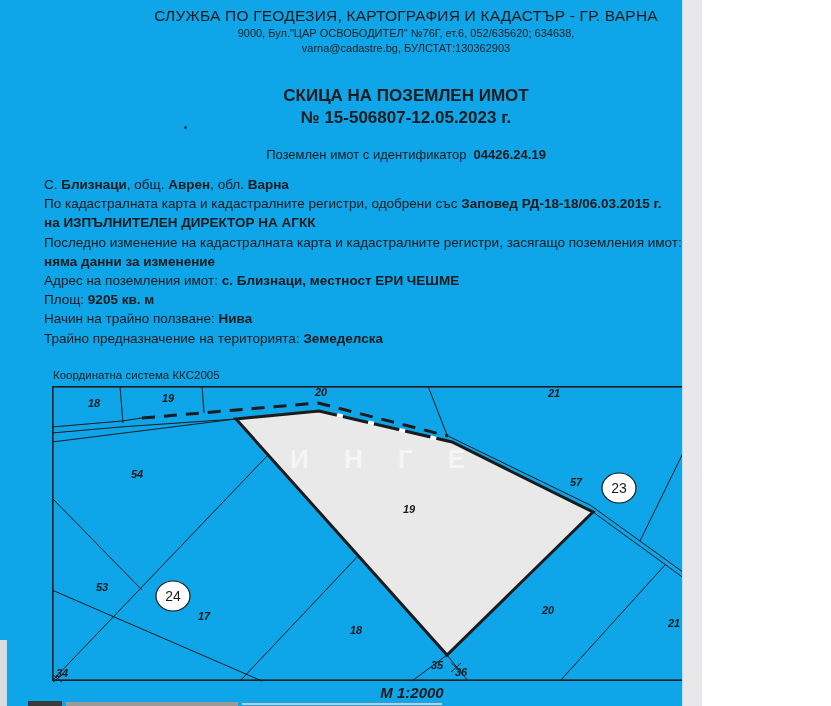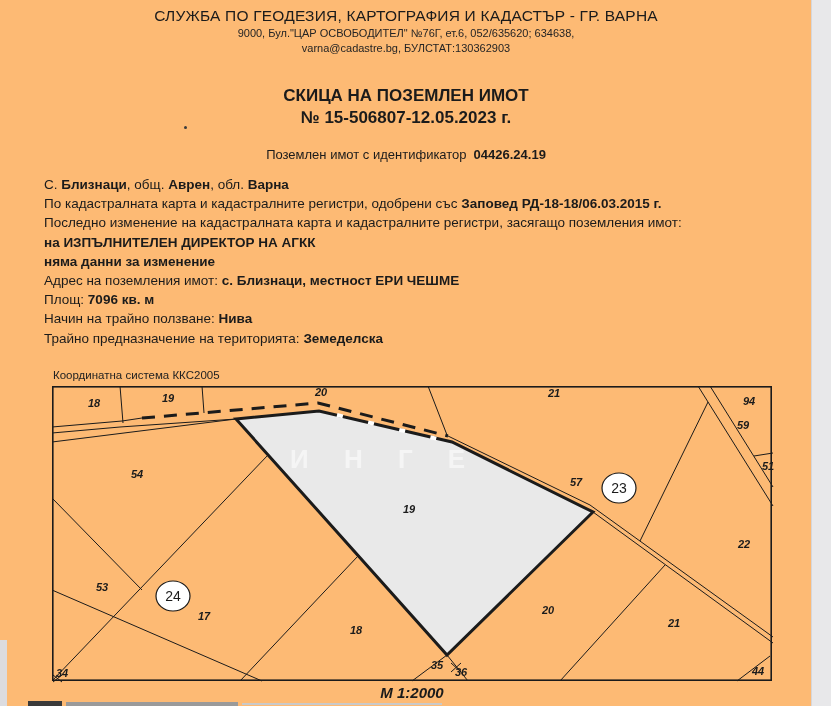--- a/index.html
+++ b/index.html
@@ -1,17 +1,17 @@
 <!DOCTYPE html>
 <html><head>
 <meta charset="utf-8">
 <style>
   html,body{margin:0;padding:0;background:#ffffff;}
   .page{
-    position:relative;width:831px;height:706px;background:#fdba74;overflow:hidden;
+    position:relative;width:702px;height:706px;background:#0ea5e9;overflow:hidden;
     font-family:"Liberation Sans",sans-serif;color:#1b1b1b;
   }
   .center{text-align:center;}
   .agency{position:absolute;top:7px;left:0;width:812px;}
   .agency .l1{font-size:15.5px;letter-spacing:.2px;}
   .agency .l2,.agency .l3{font-size:11px;line-height:13px;color:#242424;margin-top:2px;}
   .doc-title{position:absolute;top:85px;left:0;width:812px;font-weight:bold;font-size:17px;line-height:22px;}
   .prop-id{position:absolute;top:147px;left:0;width:812px;font-size:13px;}
   .prop-id .val{font-weight:bold;margin-left:7px;}
   .details{position:absolute;top:175px;left:44px;width:760px;font-size:13.5px;line-height:19.2px;}
@@ -47,25 +47,25 @@
 
   <div class="speck"></div>
 
   <div class="prop-id center">
     <span>Поземлен имот с  идентификатор</span><span class="val">04426.24.19</span>
   </div>
 
   <div class="details">
       <div class="detail-line"><span>С. </span><span class="b">Близнаци</span><span>, общ. </span><span class="b">Аврен</span><span>, обл. </span><span class="b">Варна</span></div>
       <div class="detail-line"><span>По кадастралната карта и кадастралните регистри, одобрени със </span><span class="b">Заповед РД-18-18/06.03.2015 г.</span></div>
+      <div class="detail-line"><span class="b">на ИЗПЪЛНИТЕЛЕН ДИРЕКТОР НА АГКК</span></div>
       <div class="detail-line"><span>Последно изменение на кадастралната карта и кадастралните регистри, засягащо поземления имот:</span></div>
-      <div class="detail-line"><span class="b">на ИЗПЪЛНИТЕЛЕН ДИРЕКТОР НА АГКК</span></div>
       <div class="detail-line"><span class="b">няма данни за изменение</span></div>
       <div class="detail-line"><span>Адрес на поземления имот: </span><span class="b">с. Близнаци, местност ЕРИ ЧЕШМЕ</span></div>
-      <div class="detail-line"><span>Площ: </span><span class="b">7096 кв. м</span></div>
+      <div class="detail-line"><span>Площ: </span><span class="b">9205 кв. м</span></div>
       <div class="detail-line"><span>Начин на трайно ползване: </span><span class="b">Нива</span></div>
       <div class="detail-line"><span>Трайно предназначение на територията: </span><span class="b">Земеделска</span></div>
     </div>
 
   <div class="coord-label">Координатна система ККС2005</div>
 
   <div class="map-wrap">
     <svg xmlns="http://www.w3.org/2000/svg" viewBox="0 0 720 295">
         <polygon points="184,33 267,25 400,56 541,126 395,269" fill="#e9e9e9" stroke="#1b1b1b" stroke-width="3" stroke-linejoin="miter"></polygon>
         <polyline points="0,41 70,35 90,32" fill="none" stroke="#1b1b1b" stroke-width="1"></polyline>

